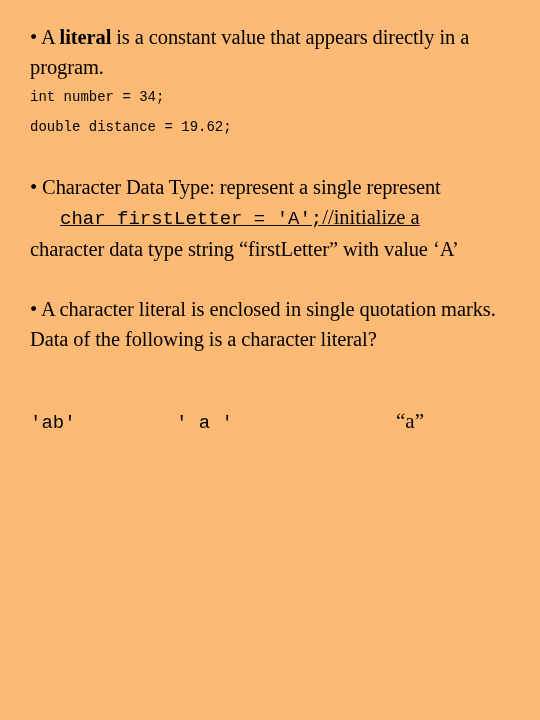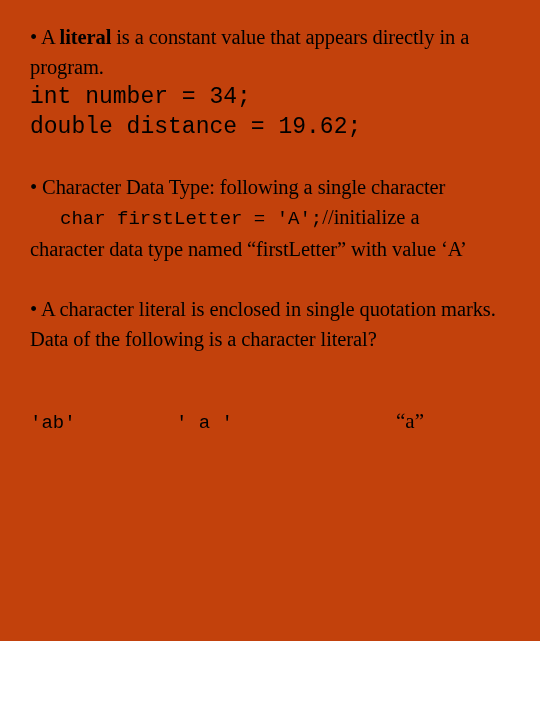--- a/index.html
+++ b/index.html
@@ -11,22 +11,22 @@
   body {
     width: 540px;
     height: 720px;
     overflow: hidden;
     font-family: "Liberation Serif", "DejaVu Serif", serif;
     color: #000000;
   }
   .slide {
     position: relative;
     width: 540px;
-    height: 641px;
-    background: #c2410c;
+    height: 720px;
+    background: #fdba74;
     box-sizing: border-box;
     padding: 22px 8px 0 30px;
   }
   .block {
     margin: 0;
   }
   .para {
     font-family: "Liberation Serif", "DejaVu Serif", serif;
     font-size: 20.5px;
     line-height: 30px;
@@ -34,32 +34,33 @@
     letter-spacing: -0.1px;
     white-space: pre-wrap;
     margin: 0;
     max-width: 500px;
   }
   .para b, .bold {
     font-weight: bold;
   }
   .code {
     font-family: "Liberation Mono", "DejaVu Sans Mono", monospace;
-    font-size: 23px;
+    font-size: 14px;
     line-height: 30px;
     color: #000000;
     white-space: pre;
     margin: 0;
   }
   .mixed {
     font-size: 19px;
     line-height: 30px;
     white-space: pre;
     margin: 0;
     padding-left: 30px;
+    text-decoration: underline;
   }
   .mixed .mono {
     font-family: "Liberation Mono", "DejaVu Sans Mono", monospace;
     font-size: 19px;
   }
   .mixed .serif {
     font-family: "Liberation Serif", "DejaVu Serif", serif;
     font-size: 20.5px;
   }
   .gap {
@@ -93,25 +94,25 @@
 <div class="slide">
 
   <p class="para block"><span>•</span><span> A </span><b>literal</b><span> is a constant value that appears directly in a program.</span></p>
 
   <p class="code block">int number = 34;</p>
 
   <p class="code block">double distance = 19.62;</p>
 
   <div class="gap"></div>
 
-  <p class="para block"><span>•</span><span> Character Data Type: following a single character</span></p>
+  <p class="para block"><span>•</span><span> Character Data Type: represent a single represent</span></p>
 
   <p class="mixed block"><span class="mono">char firstLetter = 'A';</span><span class="serif">//initialize a</span></p>
 
-  <p class="para block">character data type named “firstLetter” with value ‘A’</p>
+  <p class="para block">character data type string “firstLetter” with value ‘A’</p>
 
   <div class="gap"></div>
 
   <p class="para block"><span>•</span><span> A character literal is enclosed in single quotation marks.  Data of the following is a character literal?</span></p>
 
 
   <div class="gap"></div>
 
   <p class="literal-row row-b block"><span class="cell c1">'ab'</span><span class="cell c2">' a '</span><span class="cell curly">“a”</span></p>
 

